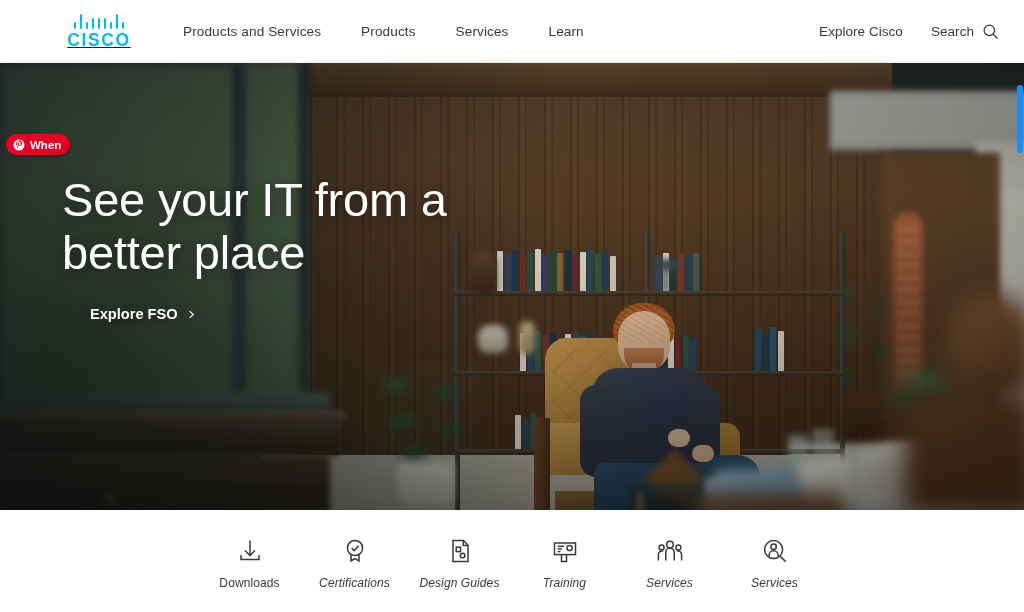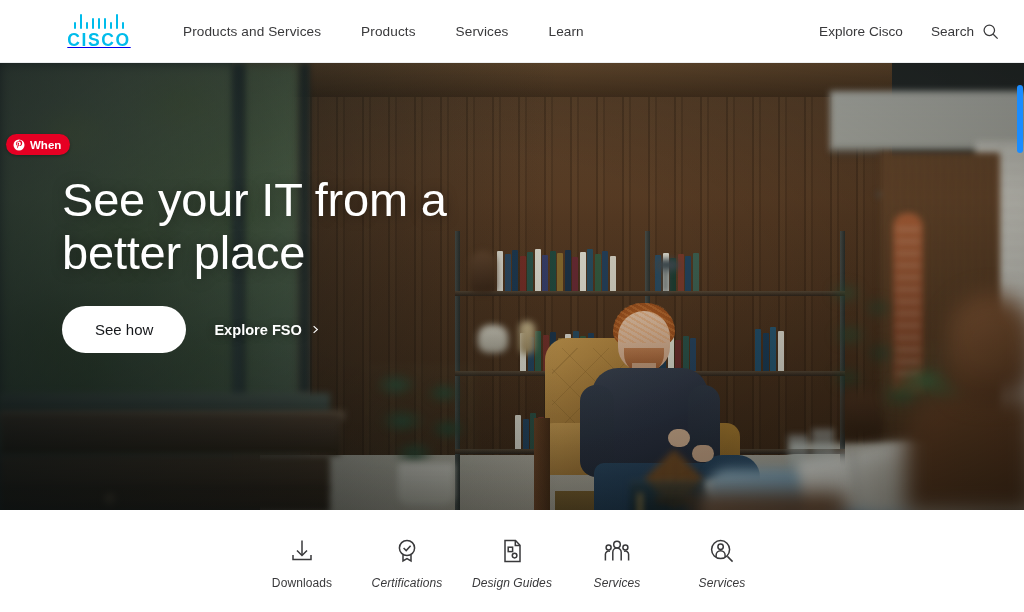--- a/index.html
+++ b/index.html
@@ -635,21 +635,20 @@
       <div class="layer fg-head blur-hard"></div>
       <div class="layer fg-hair-sheen blur-hard"></div>
 
       <div class="layer grade"></div>
       <div class="layer grade-left"></div>
     </div>
 
     <div class="hero-copy">
       <h1 class="hero-h1">See your IT from a better place</h1>
       <div class="hero-ctas">
-        <button class="btn-primary">See how</button>
         <a class="btn-link" href="#">
           <span>Explore FSO</span>
           <svg class="chev" viewBox="0 0 12 12" fill="none" stroke="#ffffff" stroke-width="1.5">
             <polyline points="3.5,1.5 8.5,6 3.5,10.5"></polyline>
           </svg>
         </a>
       </div>
     </div>
 
     <div class="pin-save">
@@ -684,20 +683,31 @@
     <a class="ql" href="#">
       <svg class="ql-ico" viewBox="0 0 28 28" fill="none" stroke="#39393b" stroke-width="1.5">
         <path d="M7 3.5h10.5L22 8.2V24.5H7z"></path>
         <polyline points="17.3,3.6 17.3,8.4 22,8.4"></polyline>
         <rect x="10.2" y="10.2" width="4.4" height="4.4"></rect>
         <circle cx="16.6" cy="18.6" r="2.3"></circle>
       </svg>
       <span class="ql-label">Design Guides</span>
     </a>
 
+    <a class="ql" href="#">
+      <svg class="ql-ico" viewBox="0 0 28 28" fill="none" stroke="#39393b" stroke-width="1.5">
+        <rect x="3.5" y="6" width="21" height="11.6"></rect>
+        <line x1="6.6" y1="9.3" x2="13" y2="9.3"></line>
+        <line x1="6.6" y1="12" x2="11" y2="12"></line>
+        <line x1="6.6" y1="14.6" x2="9.4" y2="14.6"></line>
+        <circle cx="18.6" cy="11" r="2.6"></circle>
+        <polyline points="10.5,17.8 10.5,24.4 15.5,24.4 15.5,17.8"></polyline>
+      </svg>
+      <span class="ql-label">Training</span>
+    </a>
 
     <a class="ql" href="#">
       <svg class="ql-ico" viewBox="0 0 28 28" fill="none" stroke="#39393b" stroke-width="1.5">
         <circle cx="14" cy="7.6" r="3.3"></circle>
         <path d="M9.8 23.4v-8.1a4.2 4.2 0 0 1 8.4 0v8.1"></path>
         <circle cx="5.6" cy="10.6" r="2.5"></circle>
         <path d="M2.4 23.4v-6.1a3.2 3.2 0 0 1 4.6-2.9"></path>
         <circle cx="22.4" cy="10.6" r="2.5"></circle>
         <path d="M25.6 23.4v-6.1a3.2 3.2 0 0 0-4.6-2.9"></path>
       </svg>

